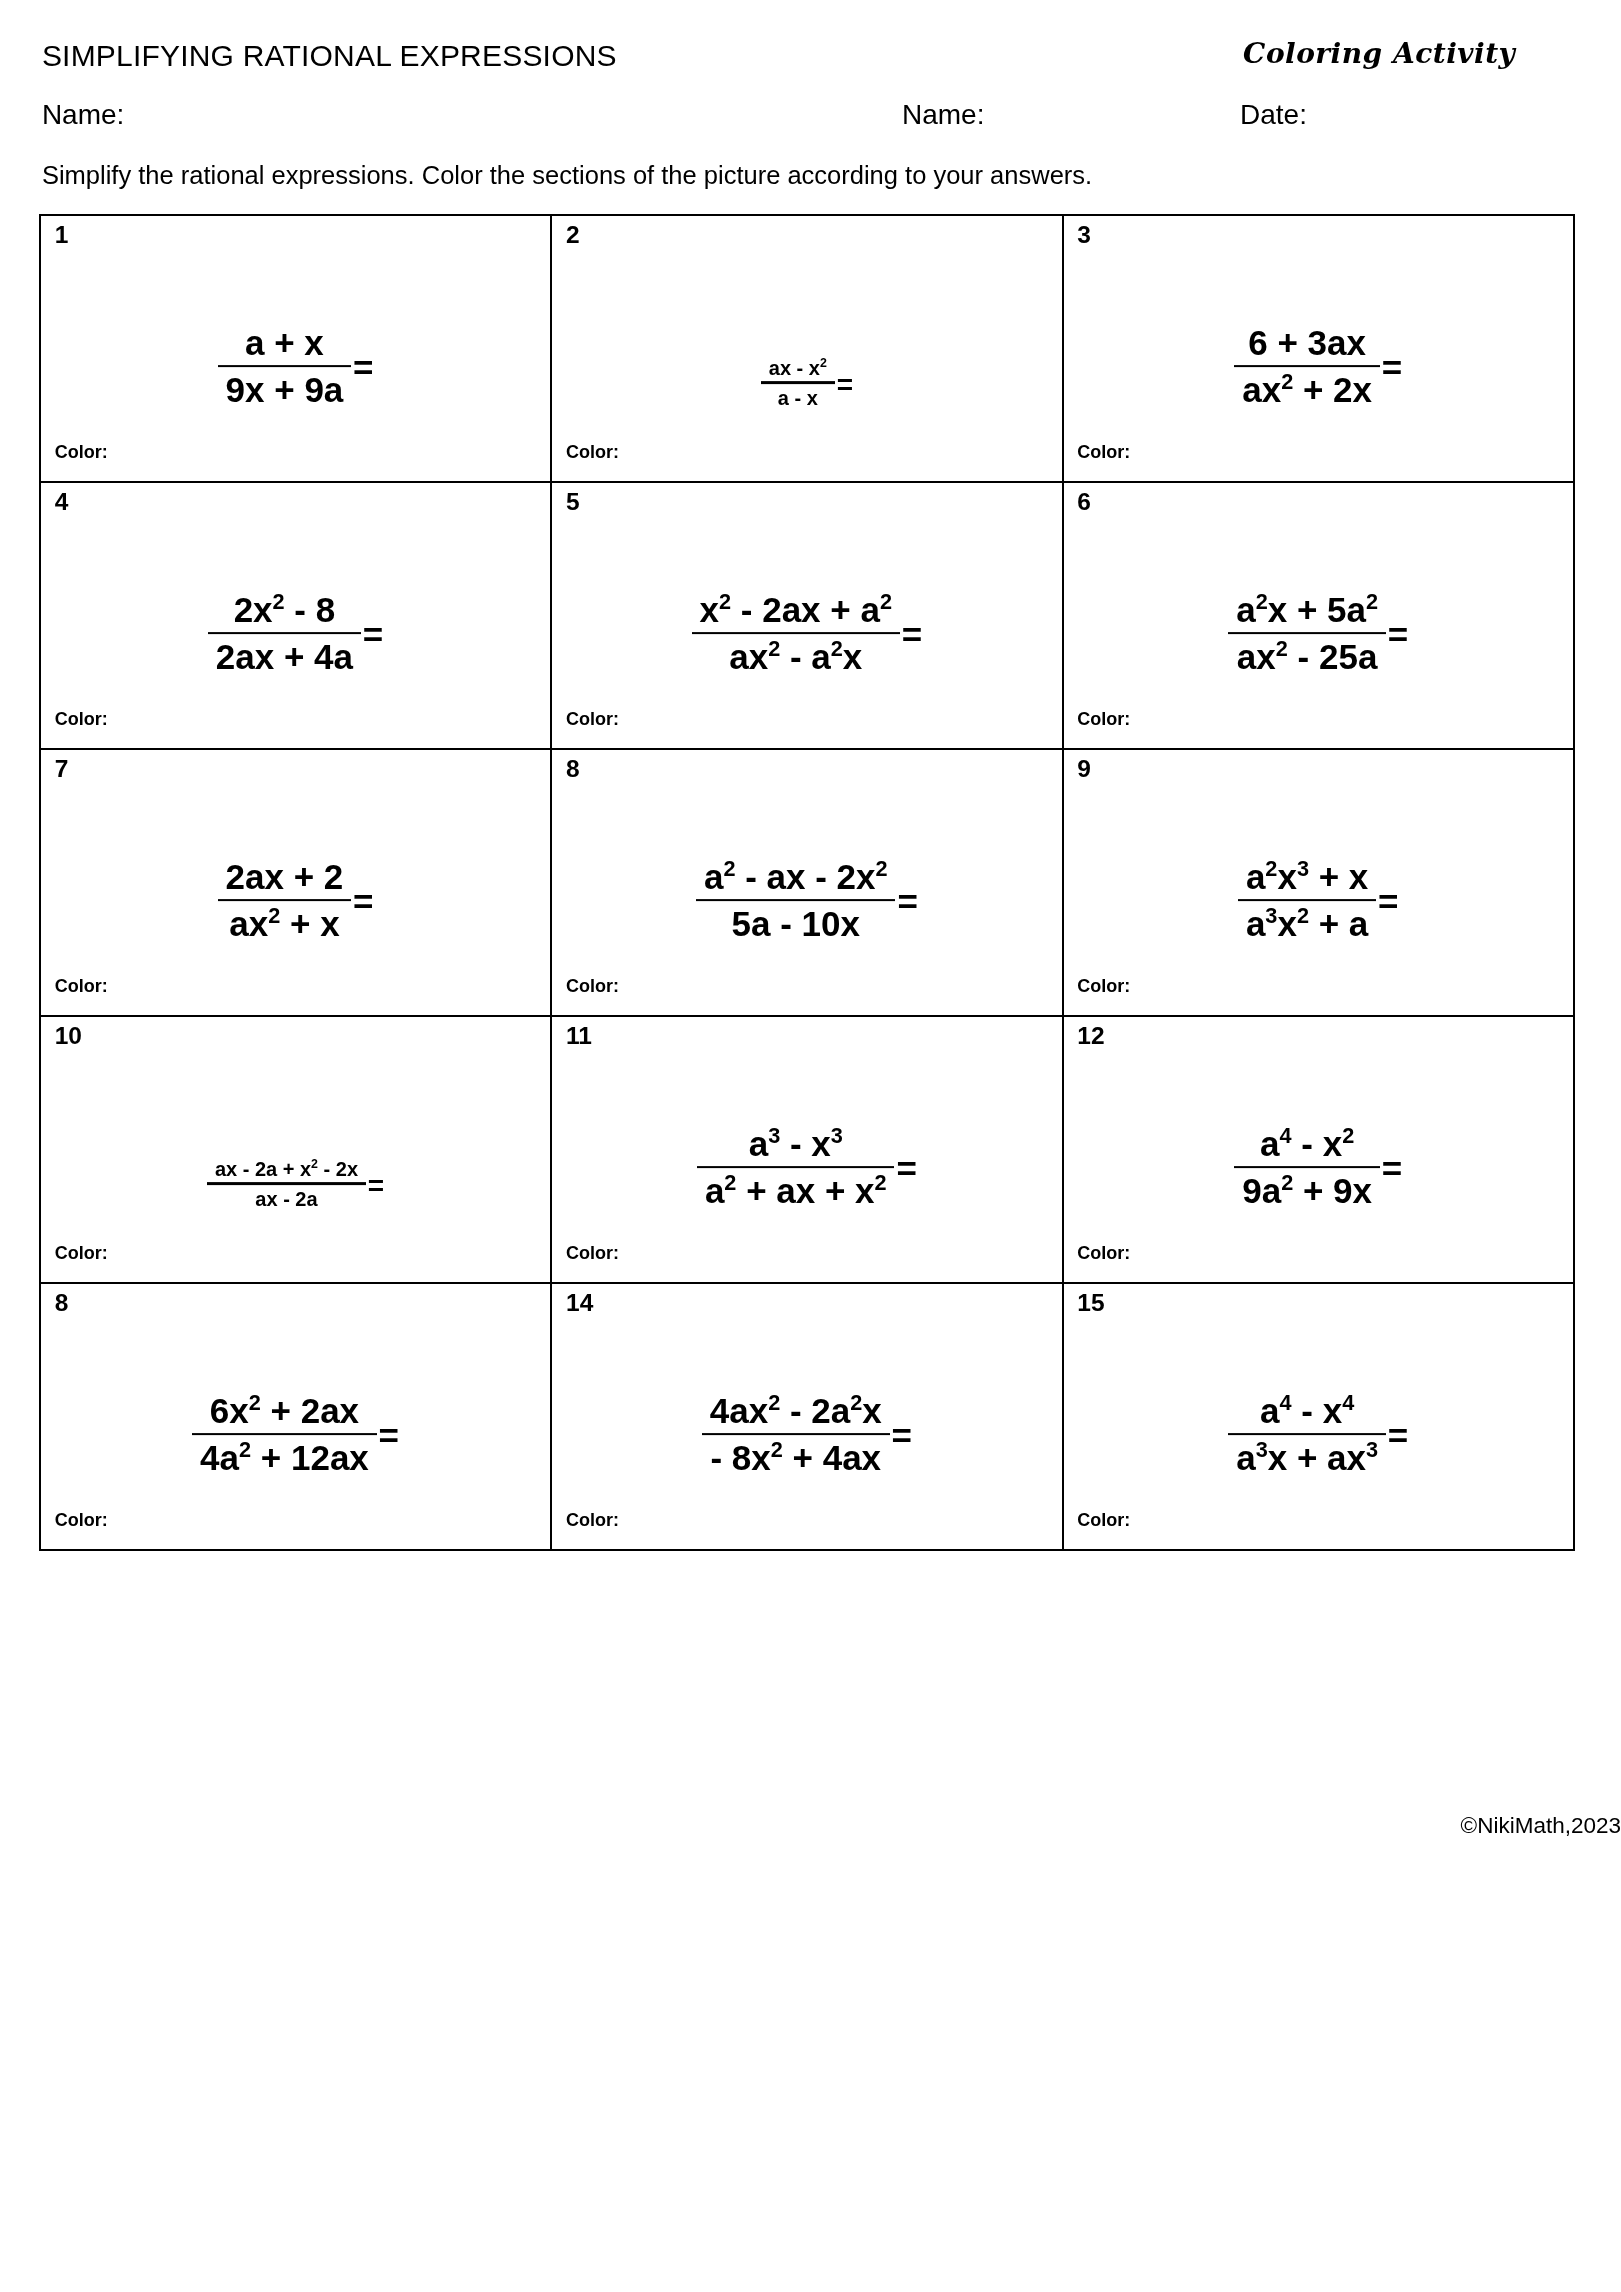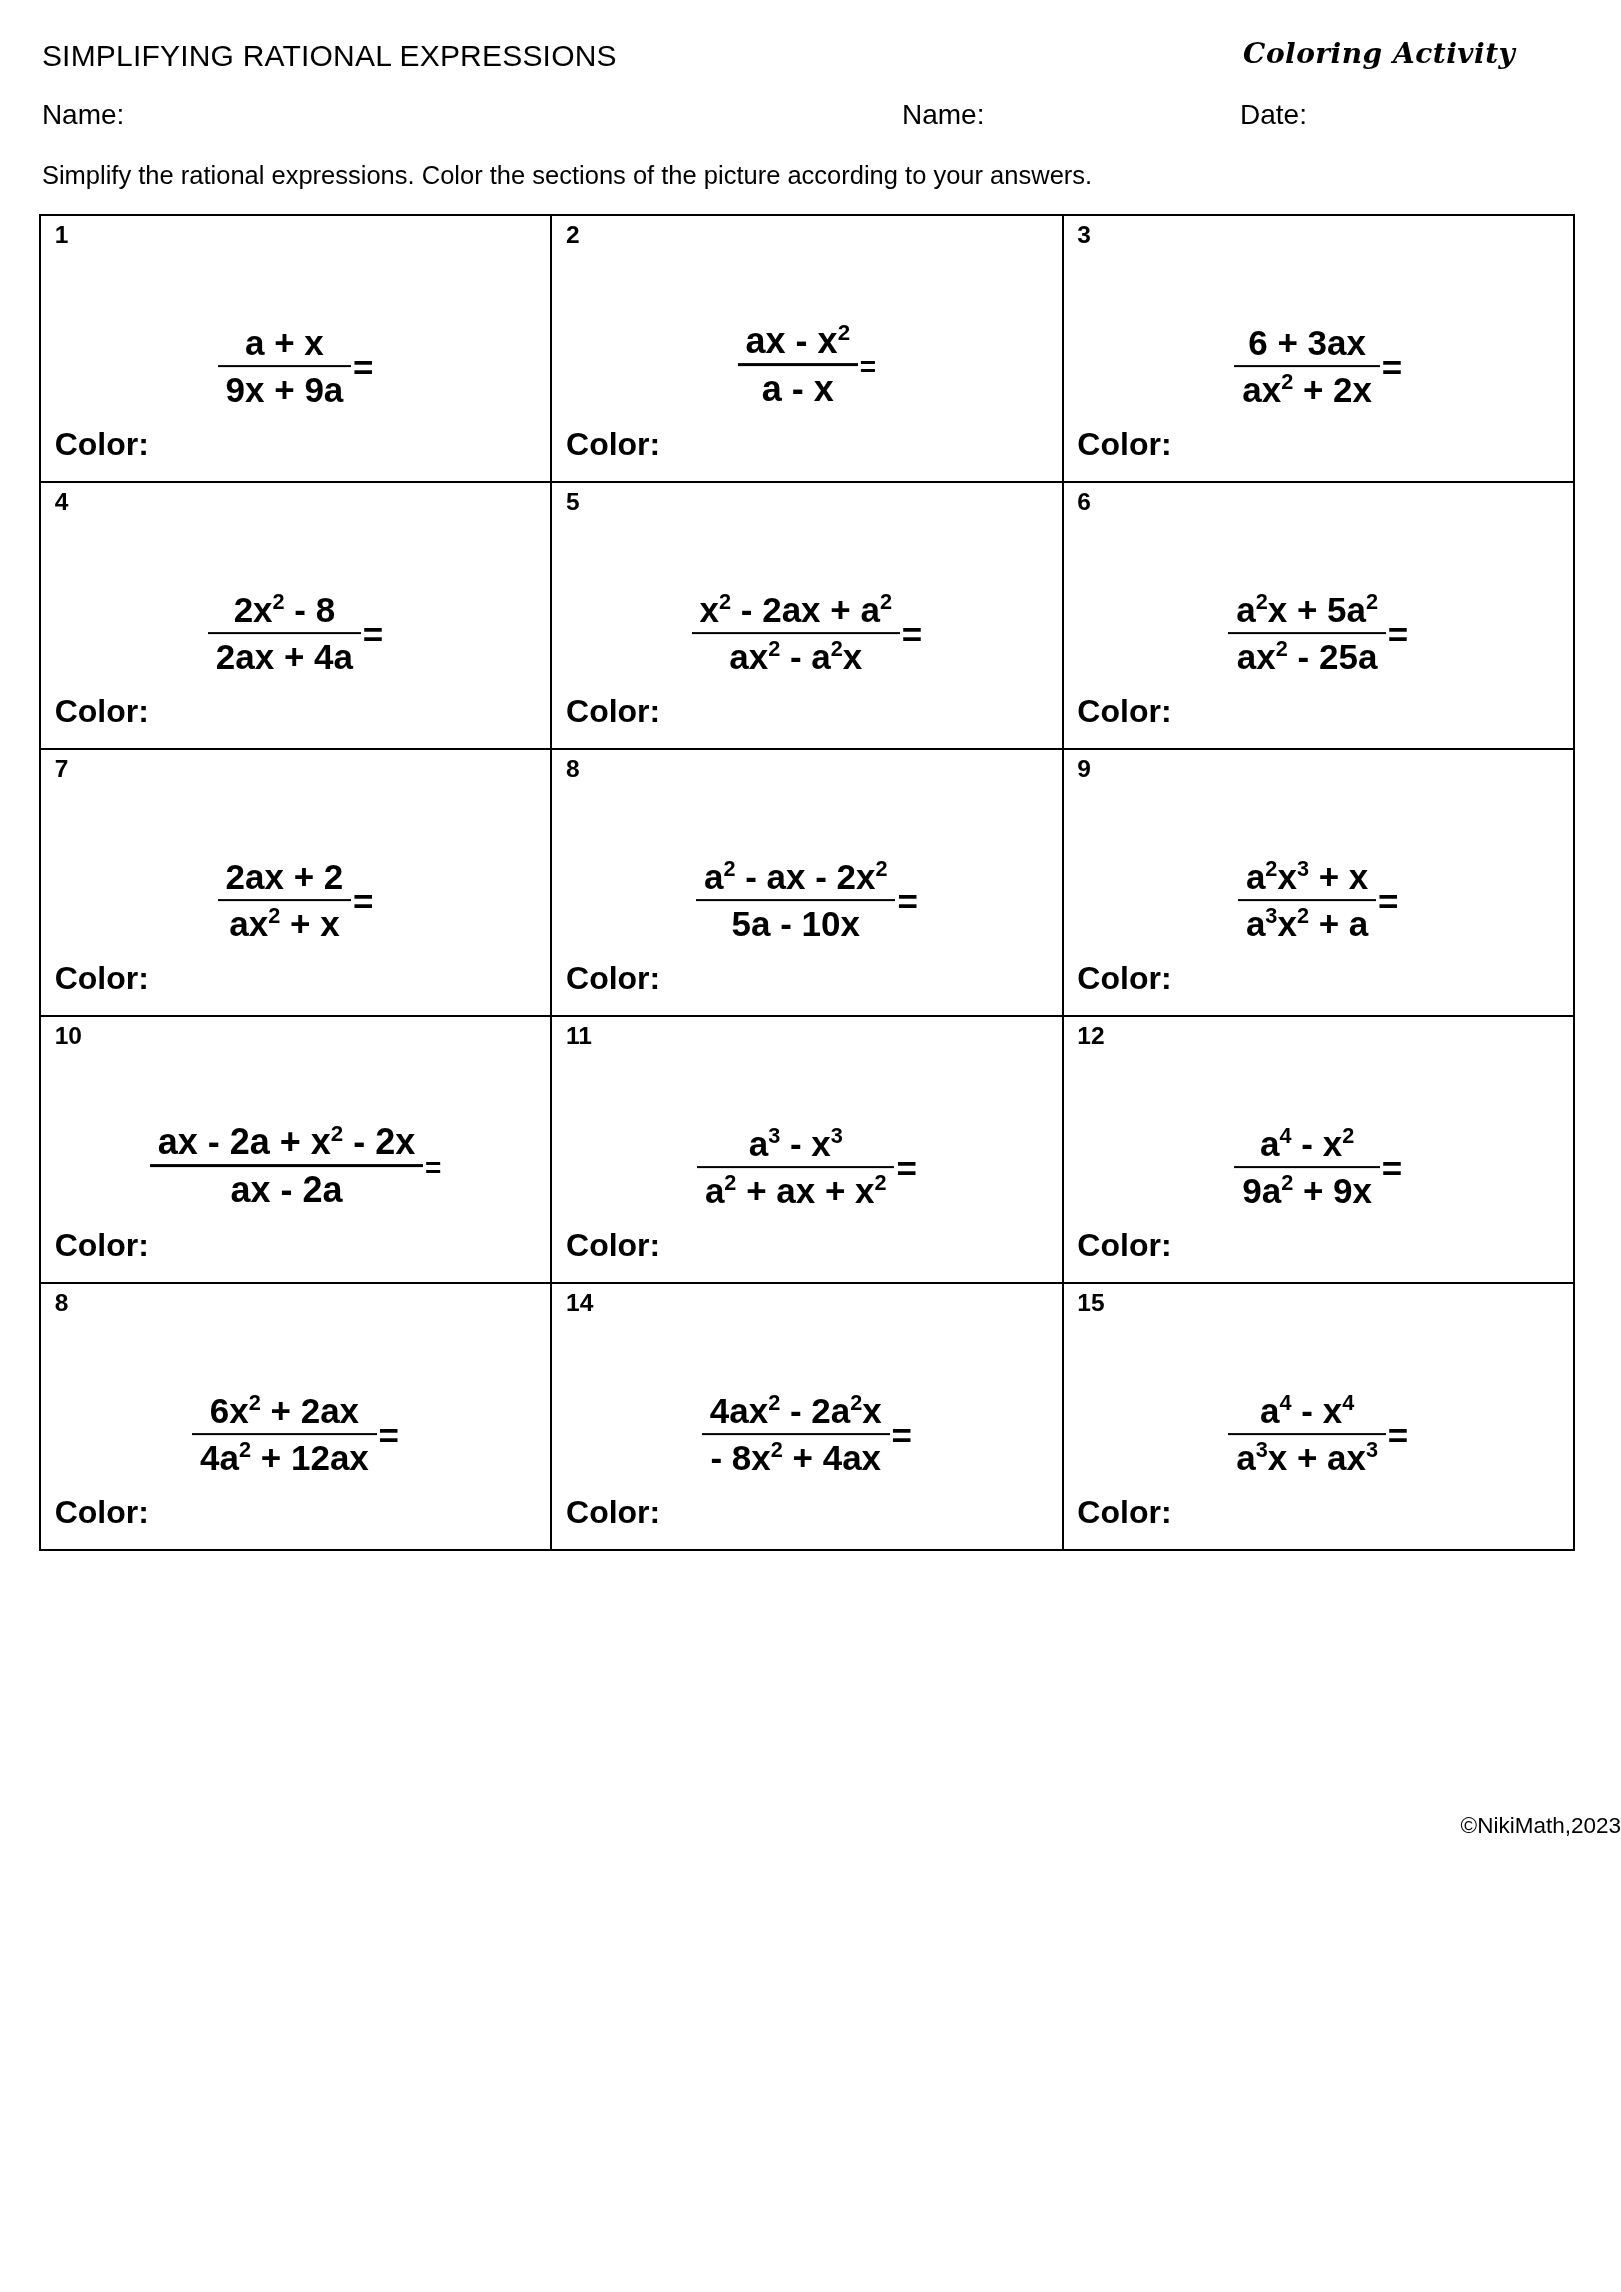--- a/index.html
+++ b/index.html
@@ -81,21 +81,21 @@
   }
   .cell-num {
     font-size: 24.5px;
     font-weight: bold;
     line-height: 1;
   }
   .color-label {
     position: absolute;
     left: 13.7px;
     bottom: 17.6px;
-    font-size: 32px;
+    font-size: 18px;
     font-weight: bold;
     text-align: right;
   }
 
   
   .expr {
     position: absolute;
     left: 0;
     right: 0;
     top: 51px;
@@ -136,21 +136,21 @@
     margin-left: 2px;
     align-self: center;
     transform: translateY(2px);
   }
   sup {
     font-size: 0.62em;
     vertical-align: super;
     line-height: 0;
   }
   
-  .sm .frac { font-size: 36px; }
+  .sm .frac { font-size: 20px; }
   .sm .eq { font-size: 28px; }
 
   .footer {
     position: absolute;
     left: 0;
     right: 0;
     bottom: 41px;
     text-align: right;
     font-size: 22.5px;
   }

